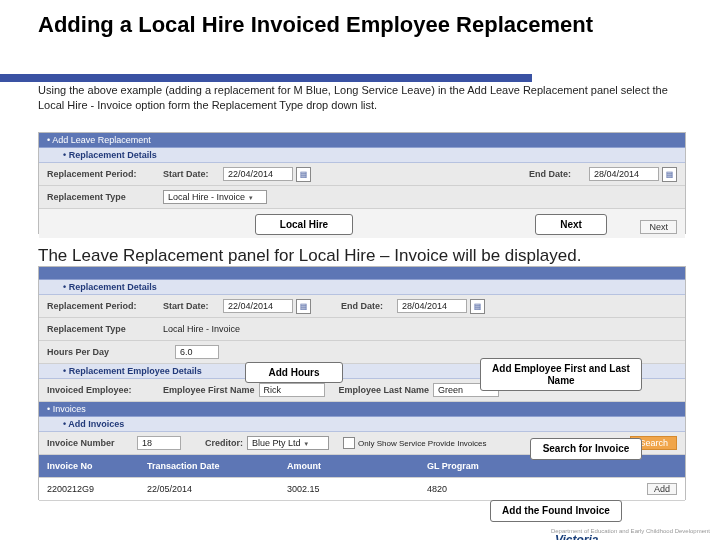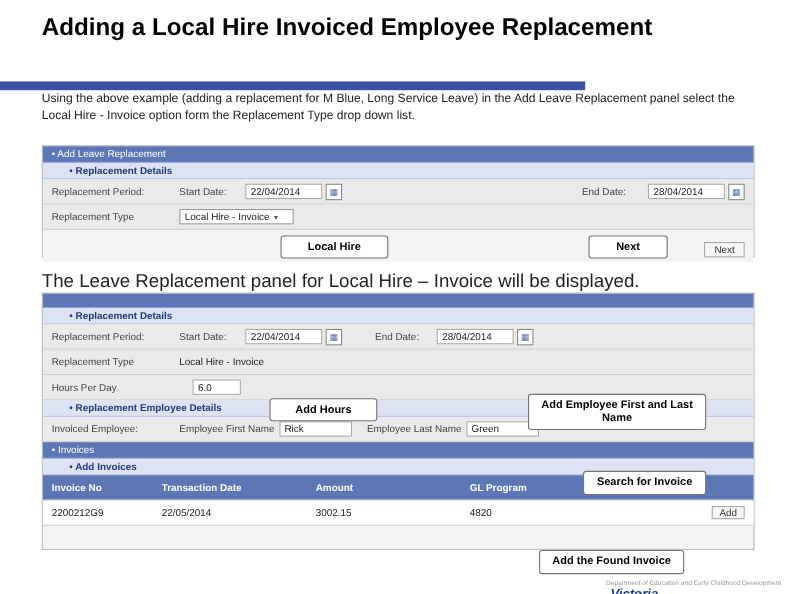--- a/index.html
+++ b/index.html
@@ -10,21 +10,21 @@
 .subtext{position:absolute;left:38px;top:234px;font-size:17px}
 
 
 .shot{position:absolute;left:38px;width:646px;border:1px solid #bcbcbc;background:#f3f3f3;font-size:9px;color:#222}
 .shot1{top:120px;height:100px}
 .shot2{top:254px;height:232px}
 
 .bar-dark{background:#5d76b5;color:#fff;padding:2px 8px;font-size:9px;border-bottom:1px solid #8ea0d0}
 .bar-light{background:#dde3f2;color:#223a7a;font-weight:bold;padding:2px 24px;font-size:9px;border-bottom:1px solid #b6c2e0}
 .row{display:flex;align-items:center;padding:3px 8px;background:#eaeaea;border-bottom:1px solid #d0d0d0;font-size:9px;min-height:16px}
-.lbl{font-weight:normal;color:#444}
+.lbl{font-weight:bold;color:#444}
 .inp{background:#fff;border:1px solid #aaa;padding:1px 4px;font-size:9px;min-width:60px;display:inline-block}
 .cal{display:inline-flex;width:13px;height:13px;border:1px solid #888;background:#fff;margin-left:3px;align-items:center;justify-content:center;font-size:8px;color:#5a6ea8}
 .dd{background:#fff;border:1px solid #999;padding:1px 6px 1px 4px;display:inline-block;position:relative}
 .dd:after{content:"▾";font-size:7px;margin-left:4px;color:#555}
 .btn{background:#f6f6f6;border:1px solid #aaa;padding:1px 8px;font-size:9px;color:#333;display:inline-block}
 .btn.orange{background:#f0a54a;color:#fff;border-color:#d68a2e}
 .btn.tiny{padding:0 6px}
 
 
 .callout{position:absolute;border:1px solid #737373;background:#fff;font-weight:bold;color:#000;font-size:10px;padding:4px 10px;text-align:center;border-radius:3px}
@@ -91,20 +91,32 @@
     <div class="row">
       <span class="lbl" style="width:116px">Invoiced Employee:</span>
       <span class="lbl">Employee First Name</span>
       <span class="inp" style="margin-left:4px;min-width:56px">Rick</span>
       <span style="width:14px"></span>
       <span class="lbl">Employee Last Name</span>
       <span class="inp" style="margin-left:4px;min-width:56px">Green</span>
     </div>
     <div class="bar-dark">• Invoices</div>
     <div class="bar-light">• Add Invoices</div>
+    <div class="row">
+      <span class="lbl" style="width:90px">Invoice Number</span>
+      <span class="inp" style="min-width:34px">18</span>
+      <span style="width:24px"></span>
+      <span class="lbl">Creditor:</span>
+      <span class="dd" style="margin-left:4px;min-width:70px">Blue Pty Ltd</span>
+      <span style="width:14px"></span>
+      <span style="display:inline-block;width:10px;height:10px;border:1px solid #888;background:#fff"></span>
+      <span style="margin-left:3px;font-size:8px">Only Show Service Provide Invoices</span>
+      <span style="flex:1"></span>
+      <span class="btn orange">Search</span>
+    </div>
     <div class="row" style="background:#5d76b5;color:#fff;font-weight:bold">
       <span style="width:100px">Invoice No</span>
       <span style="width:140px">Transaction Date</span>
       <span style="width:140px">Amount</span>
       <span style="width:140px">GL Program</span>
     </div>
     <div class="row" style="background:#fff">
       <span style="width:100px">2200212G9</span>
       <span style="width:140px">22/05/2014</span>
       <span style="width:140px">3002.15</span>
@@ -112,20 +124,20 @@
       <span style="flex:1"></span>
       <span class="btn tiny">Add</span>
     </div>
   </div>
 
   <div class="callout" style="left:255px;top:202px;width:76px">Local Hire</div>
   <div class="callout" style="left:535px;top:202px;width:50px">Next</div>
 
   <div class="callout" style="left:245px;top:350px;width:76px">Add Hours</div>
   <div class="callout" style="left:480px;top:346px;width:140px;line-height:1.15">Add Employee First and Last Name</div>
-  <div class="callout" style="left:530px;top:416px;width:90px;line-height:1.15">Search for Invoice</div>
+  <div class="callout" style="left:530px;top:426px;width:90px;line-height:1.15">Search for Invoice</div>
   <div class="callout" style="left:490px;top:488px;width:110px;line-height:1.15">Add the Found Invoice</div>
 
   <div class="footer-logo">
     <div style="font-size:6px;color:#999">Department of Education and Early Childhood Development</div>
     <div class="v">Victoria</div>
   </div>
 </div>
 
 </body></html>

